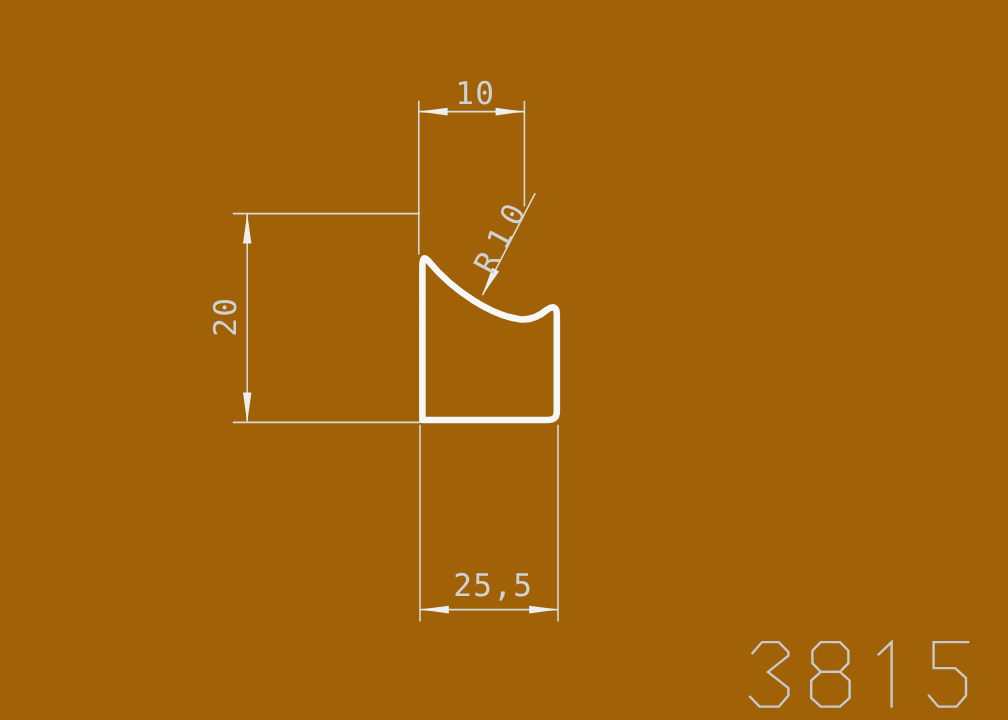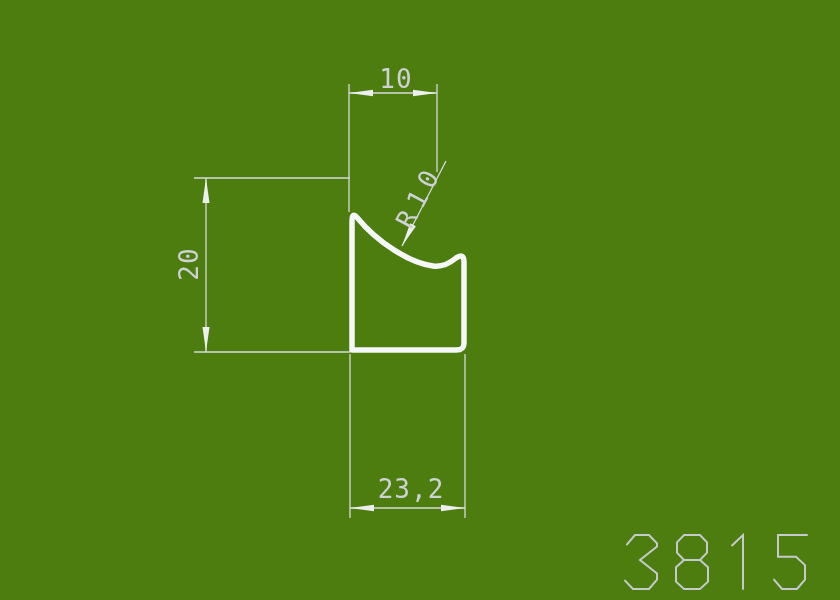--- a/index.html
+++ b/index.html
@@ -1,19 +1,19 @@
 <!DOCTYPE html>
 <html><head>
 <meta charset="utf-8">
 <style>
   html,body { margin:0; padding:0; }
   .stage {
     position:relative;
     width:840px; height:600px;
-    background:#4d7c0f;
+    background:#a16207;
     overflow:hidden;
     font-family:"DejaVu Sans Mono", monospace;
   }
   .stage svg { position:absolute; left:0; top:0; }
   .dim-label {
     position:absolute;
     color:#ced2d5;
     font-size:26px;
     letter-spacing:1px;
     white-space:nowrap;
@@ -82,16 +82,16 @@
         <path d="M60,26.909999999999997 L76,26.909999999999997 L84,34.154999999999994 L84,48.644999999999996 L76,55.88999999999999 L60,55.88999999999999 L52,48.644999999999996 L52,34.154999999999994 L60,26.909999999999997"></path>
         <path d="M108,12.419999999999998 L119,2.07 L119,55.88999999999999"></path>
         <path d="M183,2.07 L154,2.07 L154,23.805 L172,23.805 L181,32.085 L181,46.574999999999996 L173,55.88999999999999 L158,55.88999999999999 L150,46.574999999999996"></path>
       </g>
   </svg>
 
   <div class="dim-label" style="left:396px; top:79px;">10</div>
 
   <div class="dim-label rot90" style="left:189px; top:264px;">20</div>
 
-  <div class="dim-label" style="left:411px; top:489px;">23,2</div>
+  <div class="dim-label" style="left:411px; top:489px;">25,5</div>
 
   <div class="dim-label rot60" style="left:419px; top:196px;">R10</div>
 </div>
 
 </body></html>

